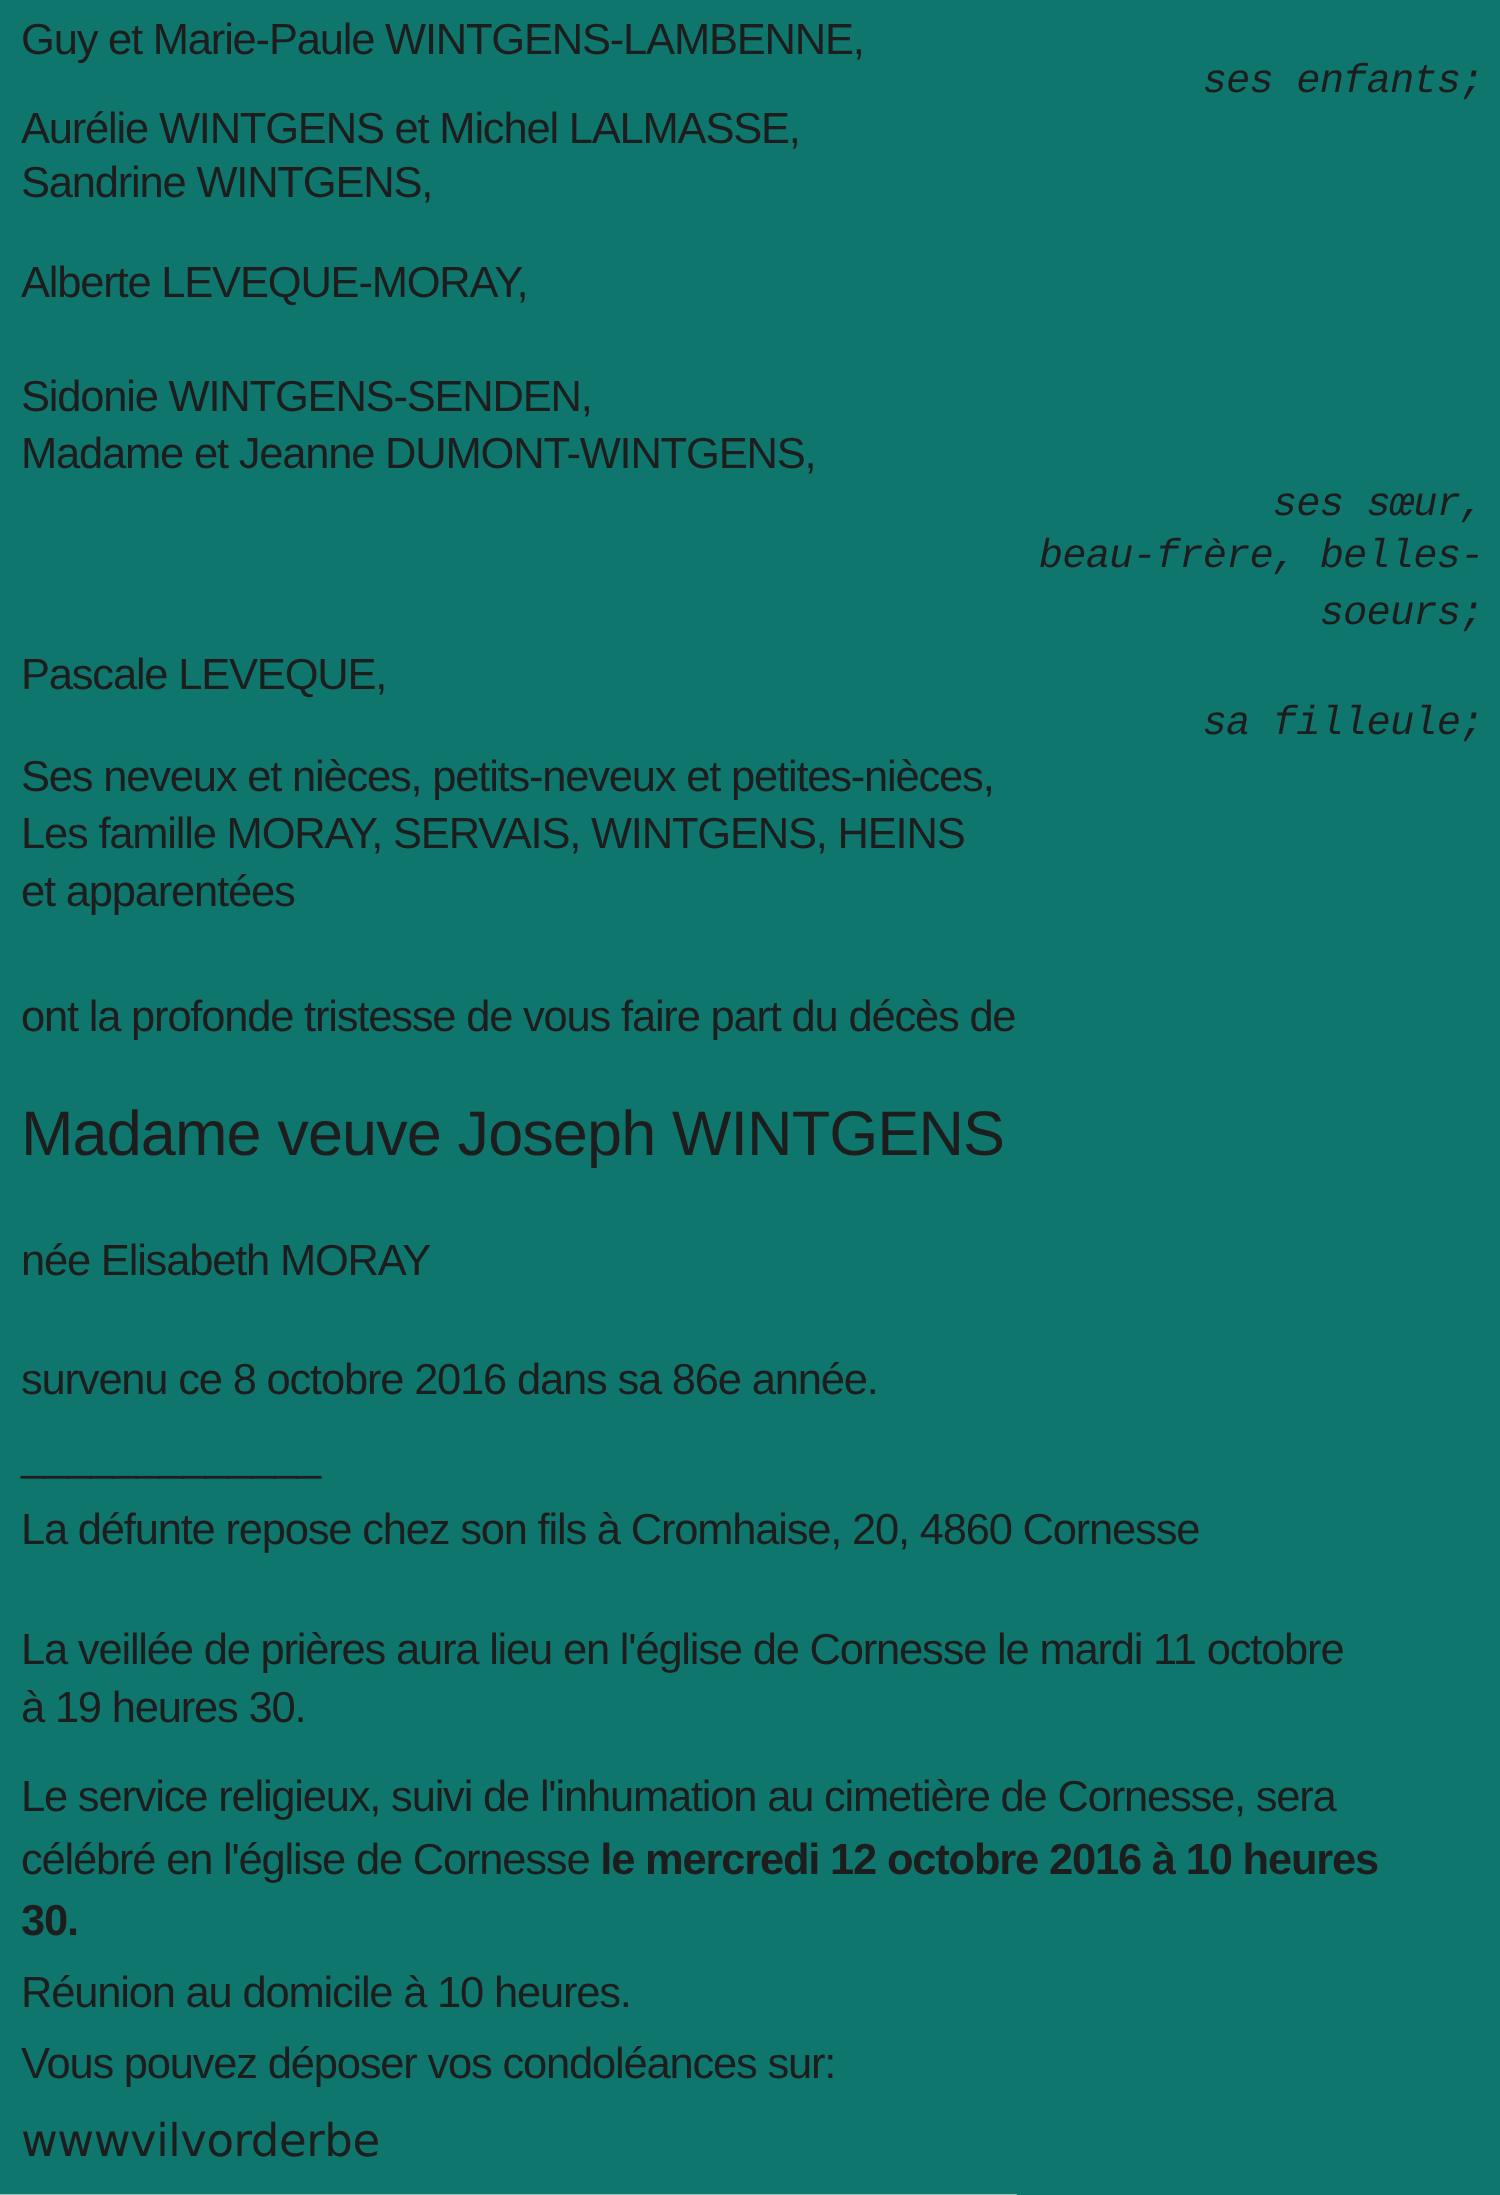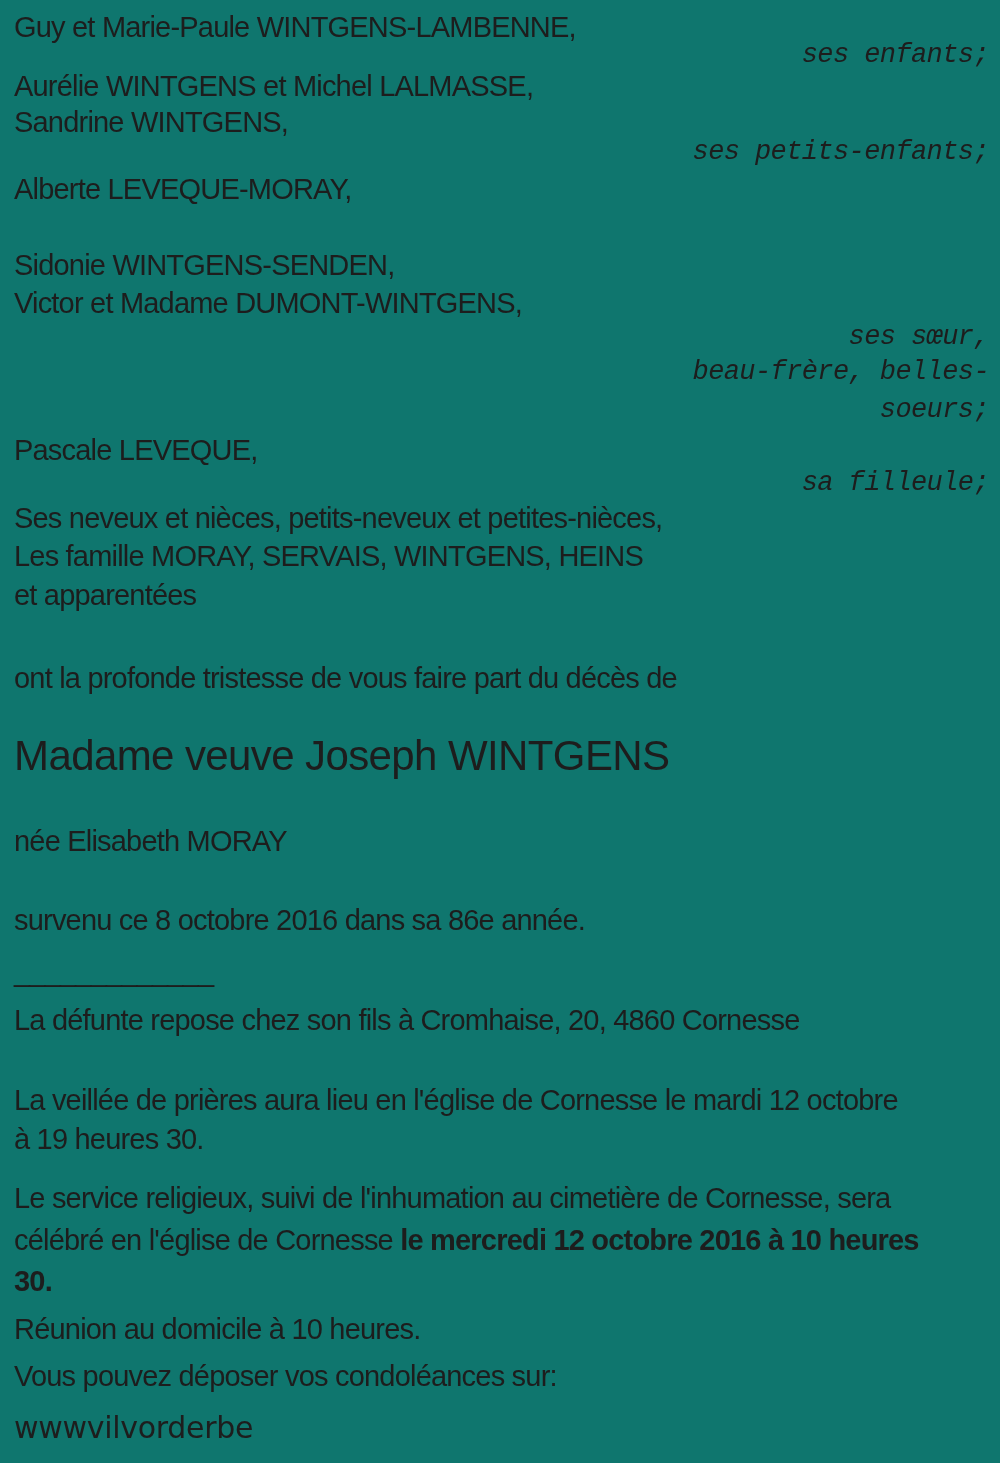--- a/index.html
+++ b/index.html
@@ -44,25 +44,24 @@
 </head>
 <body>
 
 <div class="page">
 
   <div class="ln" style="top:13px">Guy et Marie-Paule WINTGENS-LAMBENNE,</div>
   <div class="ln rt" style="top:42px">ses enfants;</div>
 
   <div class="ln" style="top:72px">Aurélie WINTGENS et Michel LALMASSE,</div>
   <div class="ln" style="top:108px">Sandrine WINTGENS,</div>
-  <div class="ln rt" style="top:139px">ses petits-enfants;</div>
 
   <div class="ln" style="top:175px">Alberte LEVEQUE-MORAY,</div>
   <div class="ln" style="top:251px">Sidonie WINTGENS-SENDEN,</div>
-  <div class="ln" style="top:289px">Victor et Madame DUMONT-WINTGENS,</div>
+  <div class="ln" style="top:289px">Madame et Jeanne DUMONT-WINTGENS,</div>
   <div class="ln rt" style="top:324px">ses sœur,</div>
   <div class="ln rt" style="top:359px">beau-frère, belles-</div>
   <div class="ln rt" style="top:397px">soeurs;</div>
 
   <div class="ln" style="top:436px">Pascale LEVEQUE,</div>
   <div class="ln rt" style="top:470px">sa filleule;</div>
 
   <div class="ln" style="top:504px">Ses neveux et nièces, petits-neveux et petites-nièces,</div>
   <div class="ln" style="top:542px">Les famille MORAY, SERVAIS, WINTGENS, HEINS</div>
   <div class="ln" style="top:581px">et apparentées</div>
@@ -72,21 +71,21 @@
   <div class="ln title" style="top:735px">Madame veuve Joseph WINTGENS</div>
 
   <div class="ln" style="top:827px">née Elisabeth MORAY</div>
 
   <div class="ln" style="top:906px">survenu ce 8 octobre 2016 dans sa 86e année.</div>
 
   <div class="ln" style="top:957px">_____________</div>
 
   <div class="ln" style="top:1006px">La défunte repose chez son fils à Cromhaise, 20, 4860 Cornesse</div>
 
-  <div class="ln" style="top:1086px">La veillée de prières aura lieu en l'église de Cornesse le mardi 12 octobre</div>
+  <div class="ln" style="top:1086px">La veillée de prières aura lieu en l'église de Cornesse le mardi 11 octobre</div>
   <div class="ln" style="top:1125px">à 19 heures 30.</div>
 
   <div class="ln" style="top:1184px">Le service religieux, suivi de l'inhumation au cimetière de Cornesse, sera</div>
   <div class="ln" style="top:1226px"><span>célébré en l'église de Cornesse </span><span class="b">le mercredi 12 octobre 2016 à 10 heures</span></div>
   <div class="ln b" style="top:1267px">30.</div>
 
   <div class="ln" style="top:1315px">Réunion au domicile à 10 heures.</div>
 
   <div class="ln" style="top:1362px">Vous pouvez déposer vos condoléances sur:</div>
 

